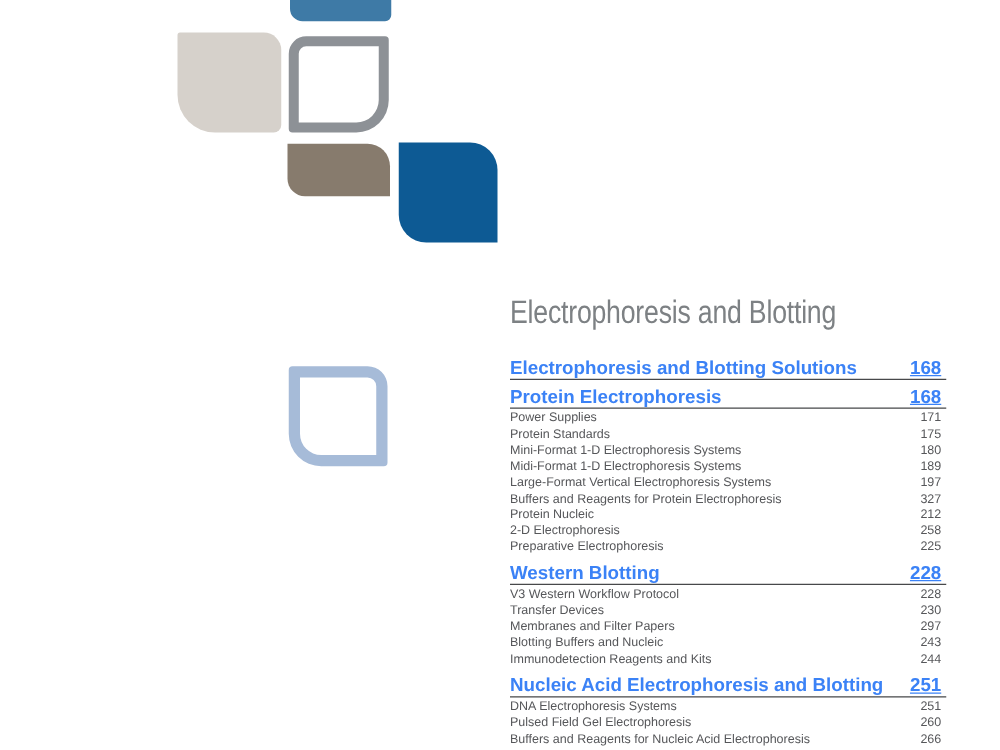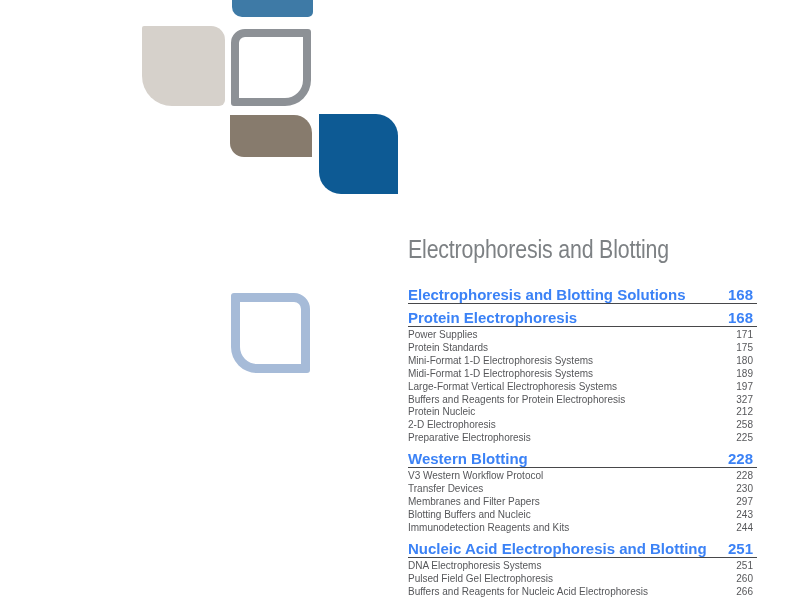--- a/index.html
+++ b/index.html
@@ -80,21 +80,21 @@
     align-items: baseline;
     font-size: 15px;
     font-weight: bold;
     line-height: 13px;
     color: #3b82f6;
     border-bottom: 1px solid #47484a;
     padding-bottom: 2px;
     margin-bottom: 2px;
     cursor: pointer;
   }
-  .toc-header .h-page { padding-right: 4px; }
+  .toc-header .h-page { padding-right: 4px; text-decoration: underline; }
   .toc-row {
     display: flex;
     justify-content: space-between;
     align-items: baseline;
     font-size: 10px;
     line-height: 12.9px;
     color: #56575a;
     cursor: pointer;
   }
   .toc-row .r-page { padding-right: 4px; text-align: center; }

